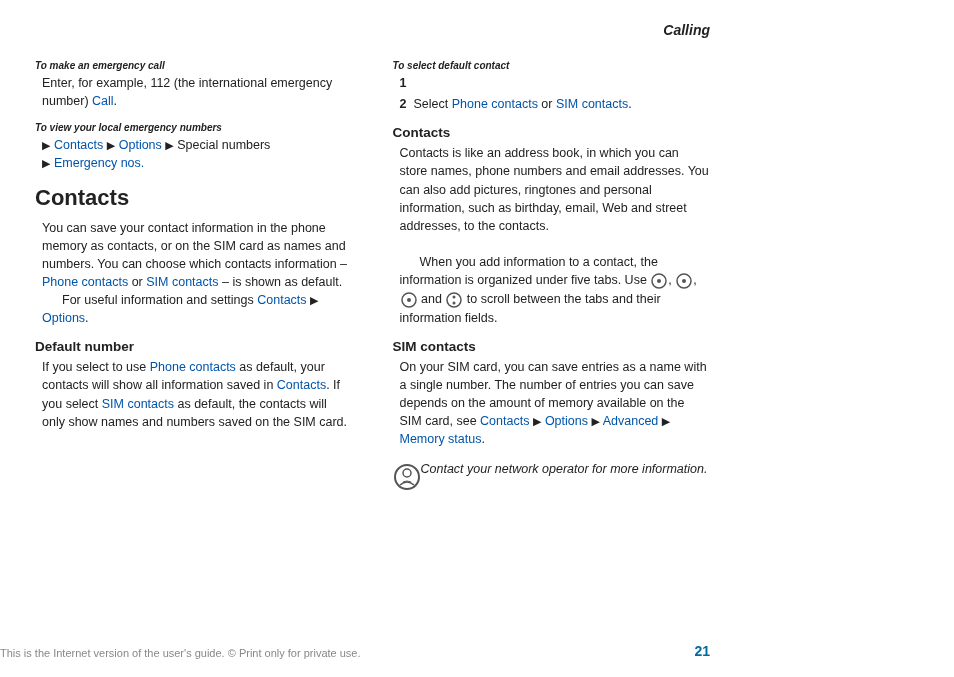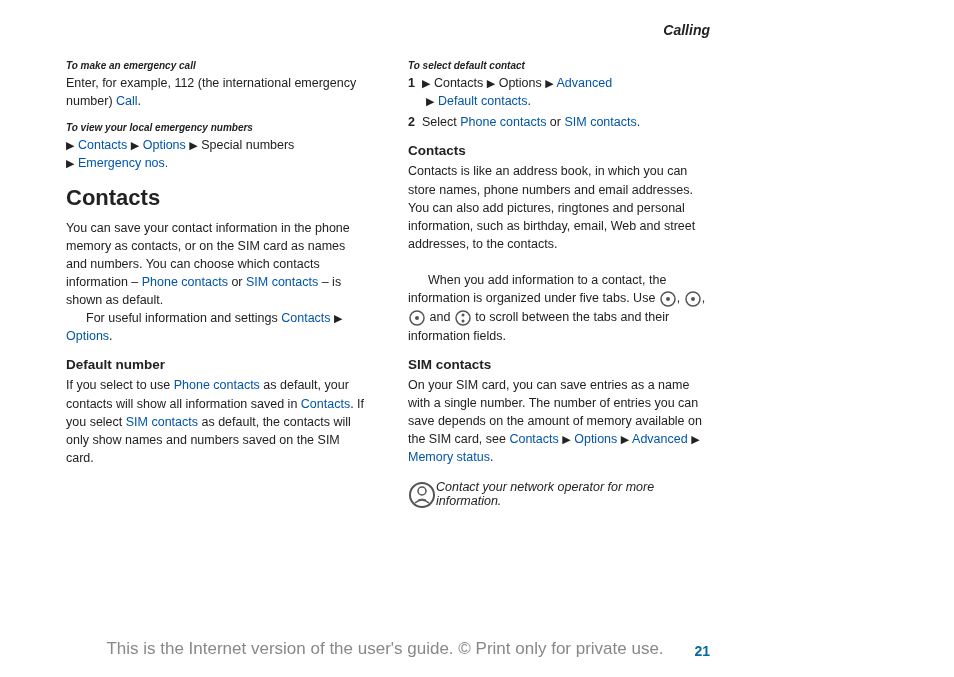--- a/index.html
+++ b/index.html
@@ -9,21 +9,21 @@
       background: #fff;
       font-family: Arial, Helvetica, sans-serif;
       font-size: 13px;
       color: #222;
       position: relative;
       overflow: hidden;
     }
     .page {
       width: 770px;
       height: 677px;
-      padding: 30px 60px 30px 66px;
+      padding: 30px 60px 30px 35px;
       position: relative;
     }
     .header-right {
       position: absolute;
       top: 22px;
       right: 60px;
       font-size: 14px;
       font-weight: bold;
       color: #222;
       font-style: italic;
@@ -42,20 +42,21 @@
     .section-title {
       font-weight: bold;
       font-style: italic;
       font-size: 10px;
       margin-bottom: 3px;
     }
     .section-body {
       font-size: 12.5px;
       line-height: 1.45;
       margin-bottom: 12px;
+      margin-left: 7px;
     }
     .link-blue {
       color: #0055aa;
     }
     .big-heading {
       font-size: 22px;
       font-weight: bold;
       margin-bottom: 8px;
       margin-top: 6px;
     }
@@ -79,22 +80,21 @@
       width: 28px;
       height: 28px;
       flex-shrink: 0;
       margin-top: 1px;
     }
     .footer {
       position: absolute;
       bottom: 18px;
       left: 0;
       right: 0;
-      text-align: center;
-      font-size: 17px;
+      font-size: 11px;
       color: #888;
     }
     .page-num {
       position: absolute;
       bottom: 18px;
       right: 60px;
       font-size: 14px;
       font-weight: bold;
       color: #0369a1;
     }
@@ -137,24 +137,20 @@
       </div>
 
     </div>
 
     <div class="col-right">
 
       <div class="section-title">To select default contact</div>
       <div class="section-body">
         <div style="display:flex; margin-bottom:3px;">
           <span style="min-width:14px; font-weight:bold;">1</span>
-          <span>
-            <span class="arrow">▶</span> Contacts <span class="arrow">▶</span> Options <span class="arrow">▶</span> <span class="link-blue">Advanced</span><br>
-            <span style="margin-left:4px;"></span><span class="arrow">▶</span> <span class="link-blue">Default contacts</span><span>.</span>
-          </span>
         </div>
         <div style="display:flex;">
           <span style="min-width:14px; font-weight:bold;">2</span>
           <span>
             Select <span class="link-blue">Phone contacts</span><span> or </span><span class="link-blue">SIM contacts</span><span>.</span>
           </span>
         </div>
       </div>
 
       <div class="sub-heading">Contacts</div>

